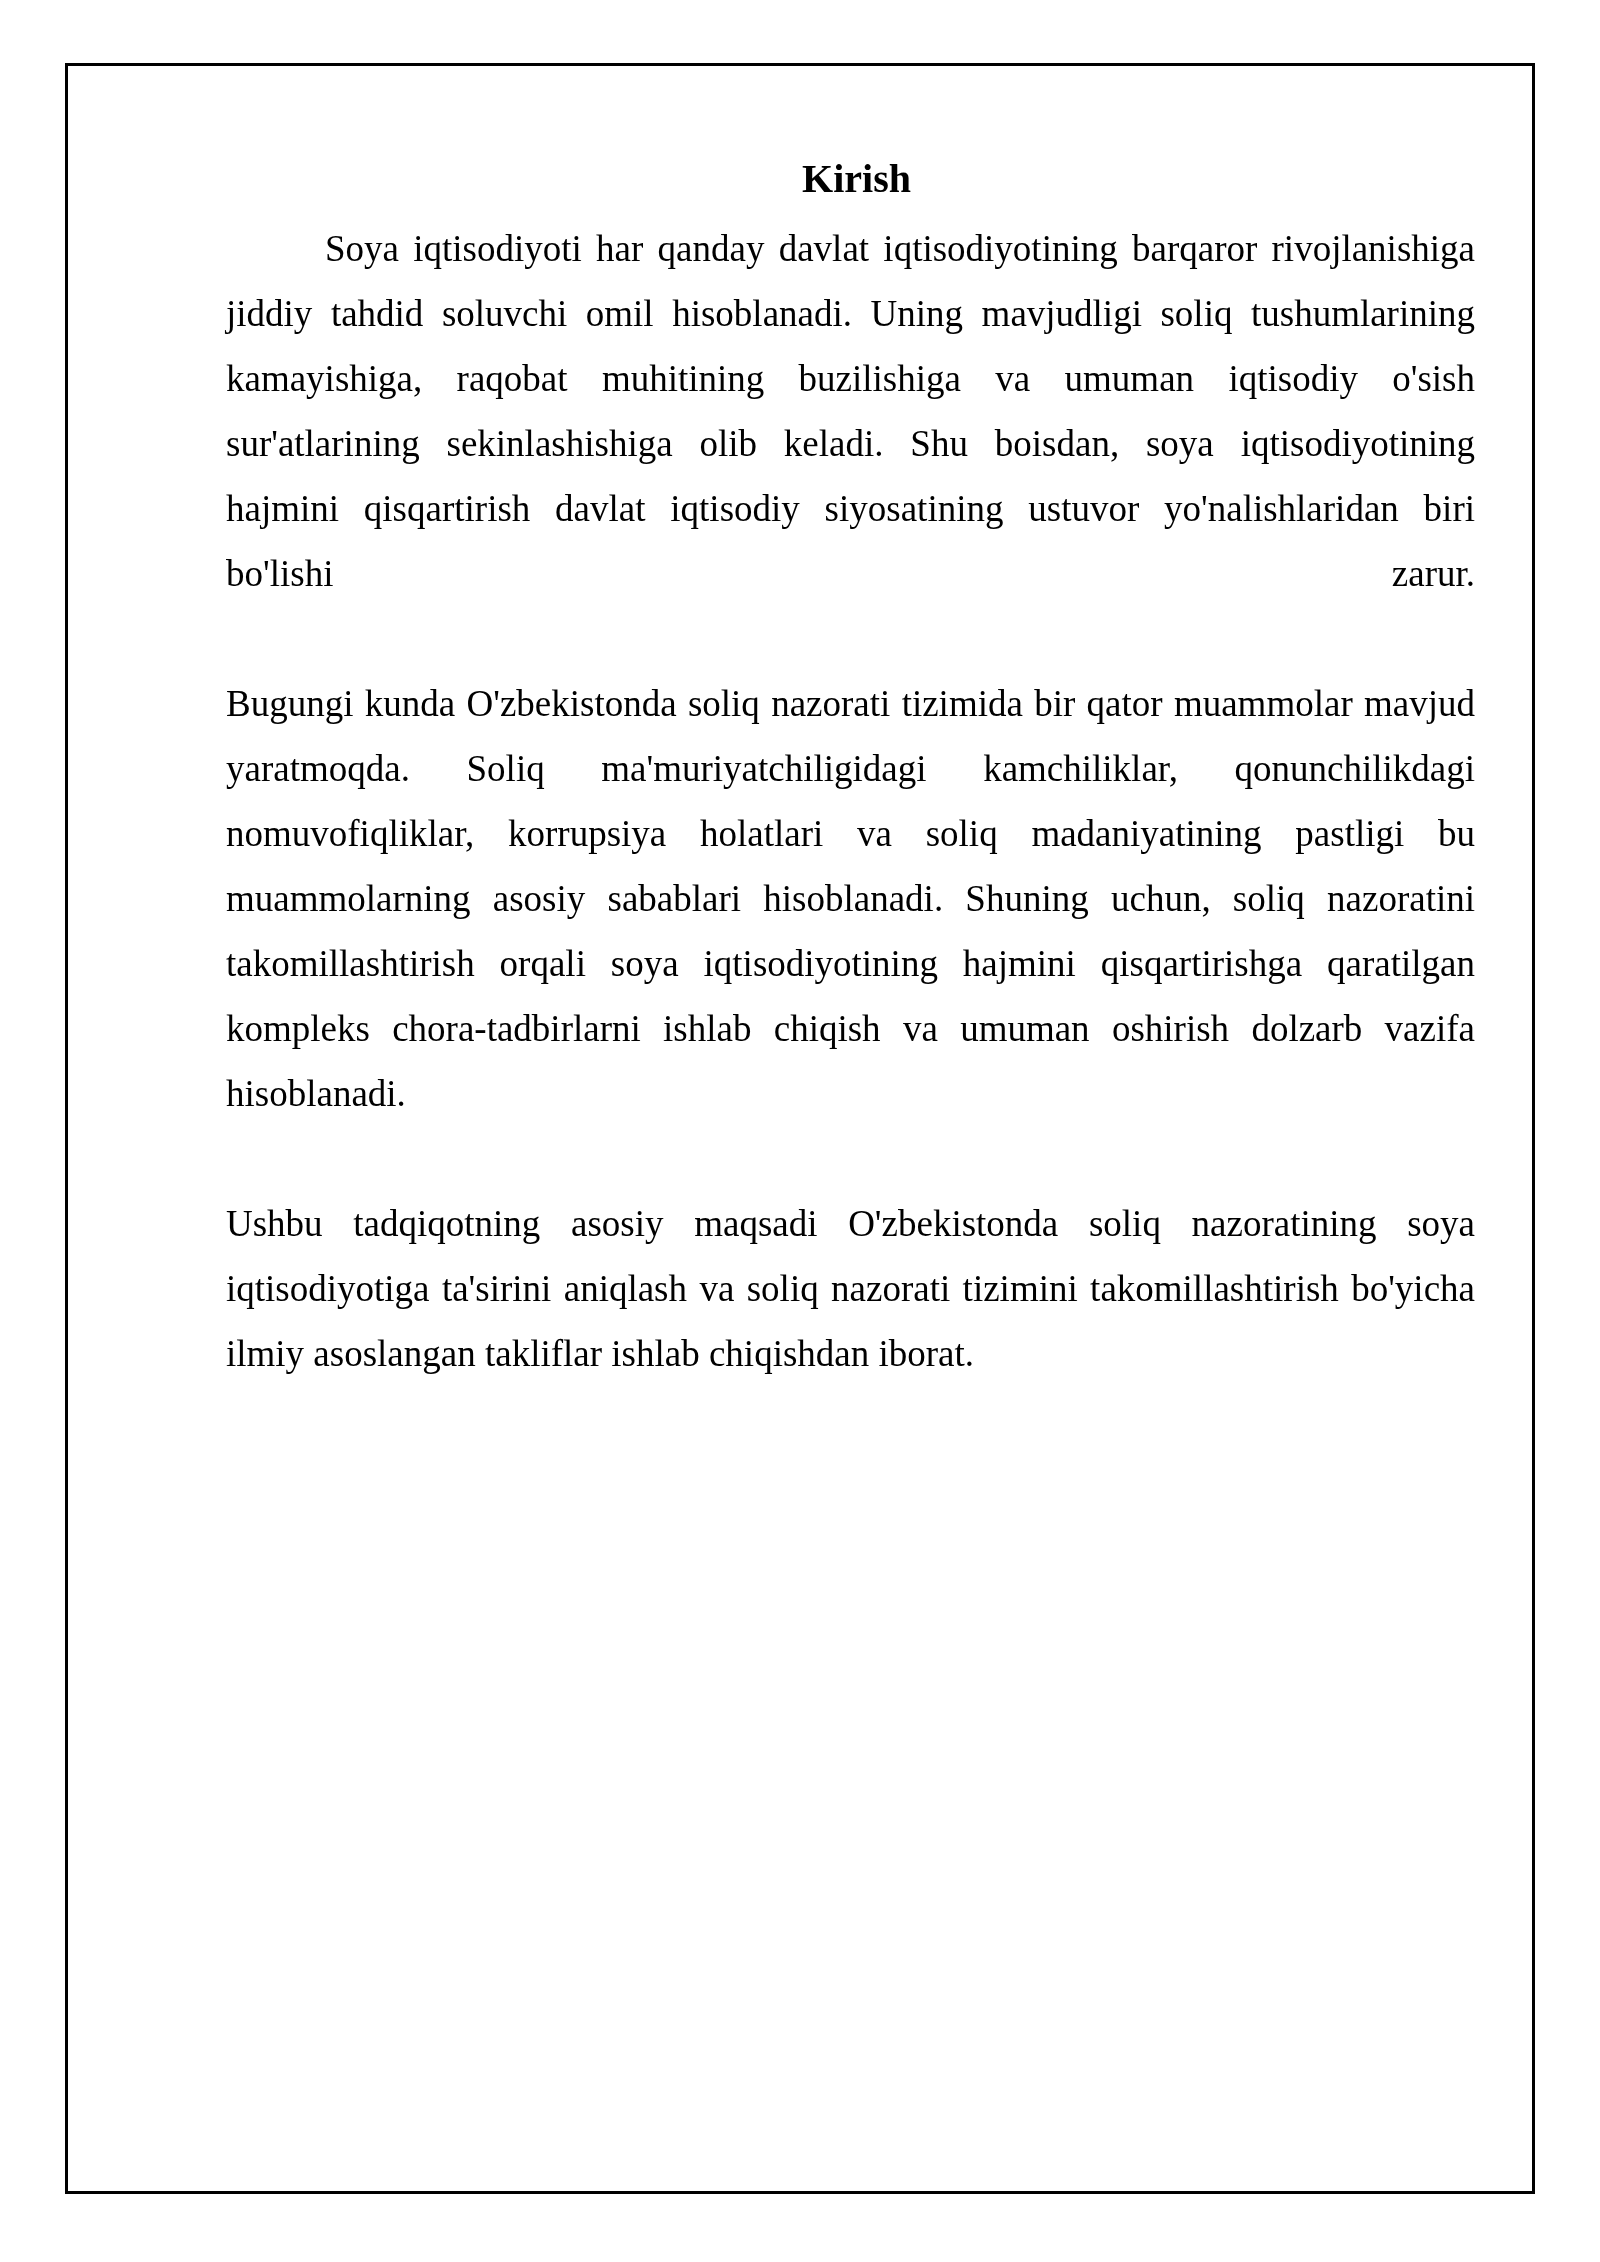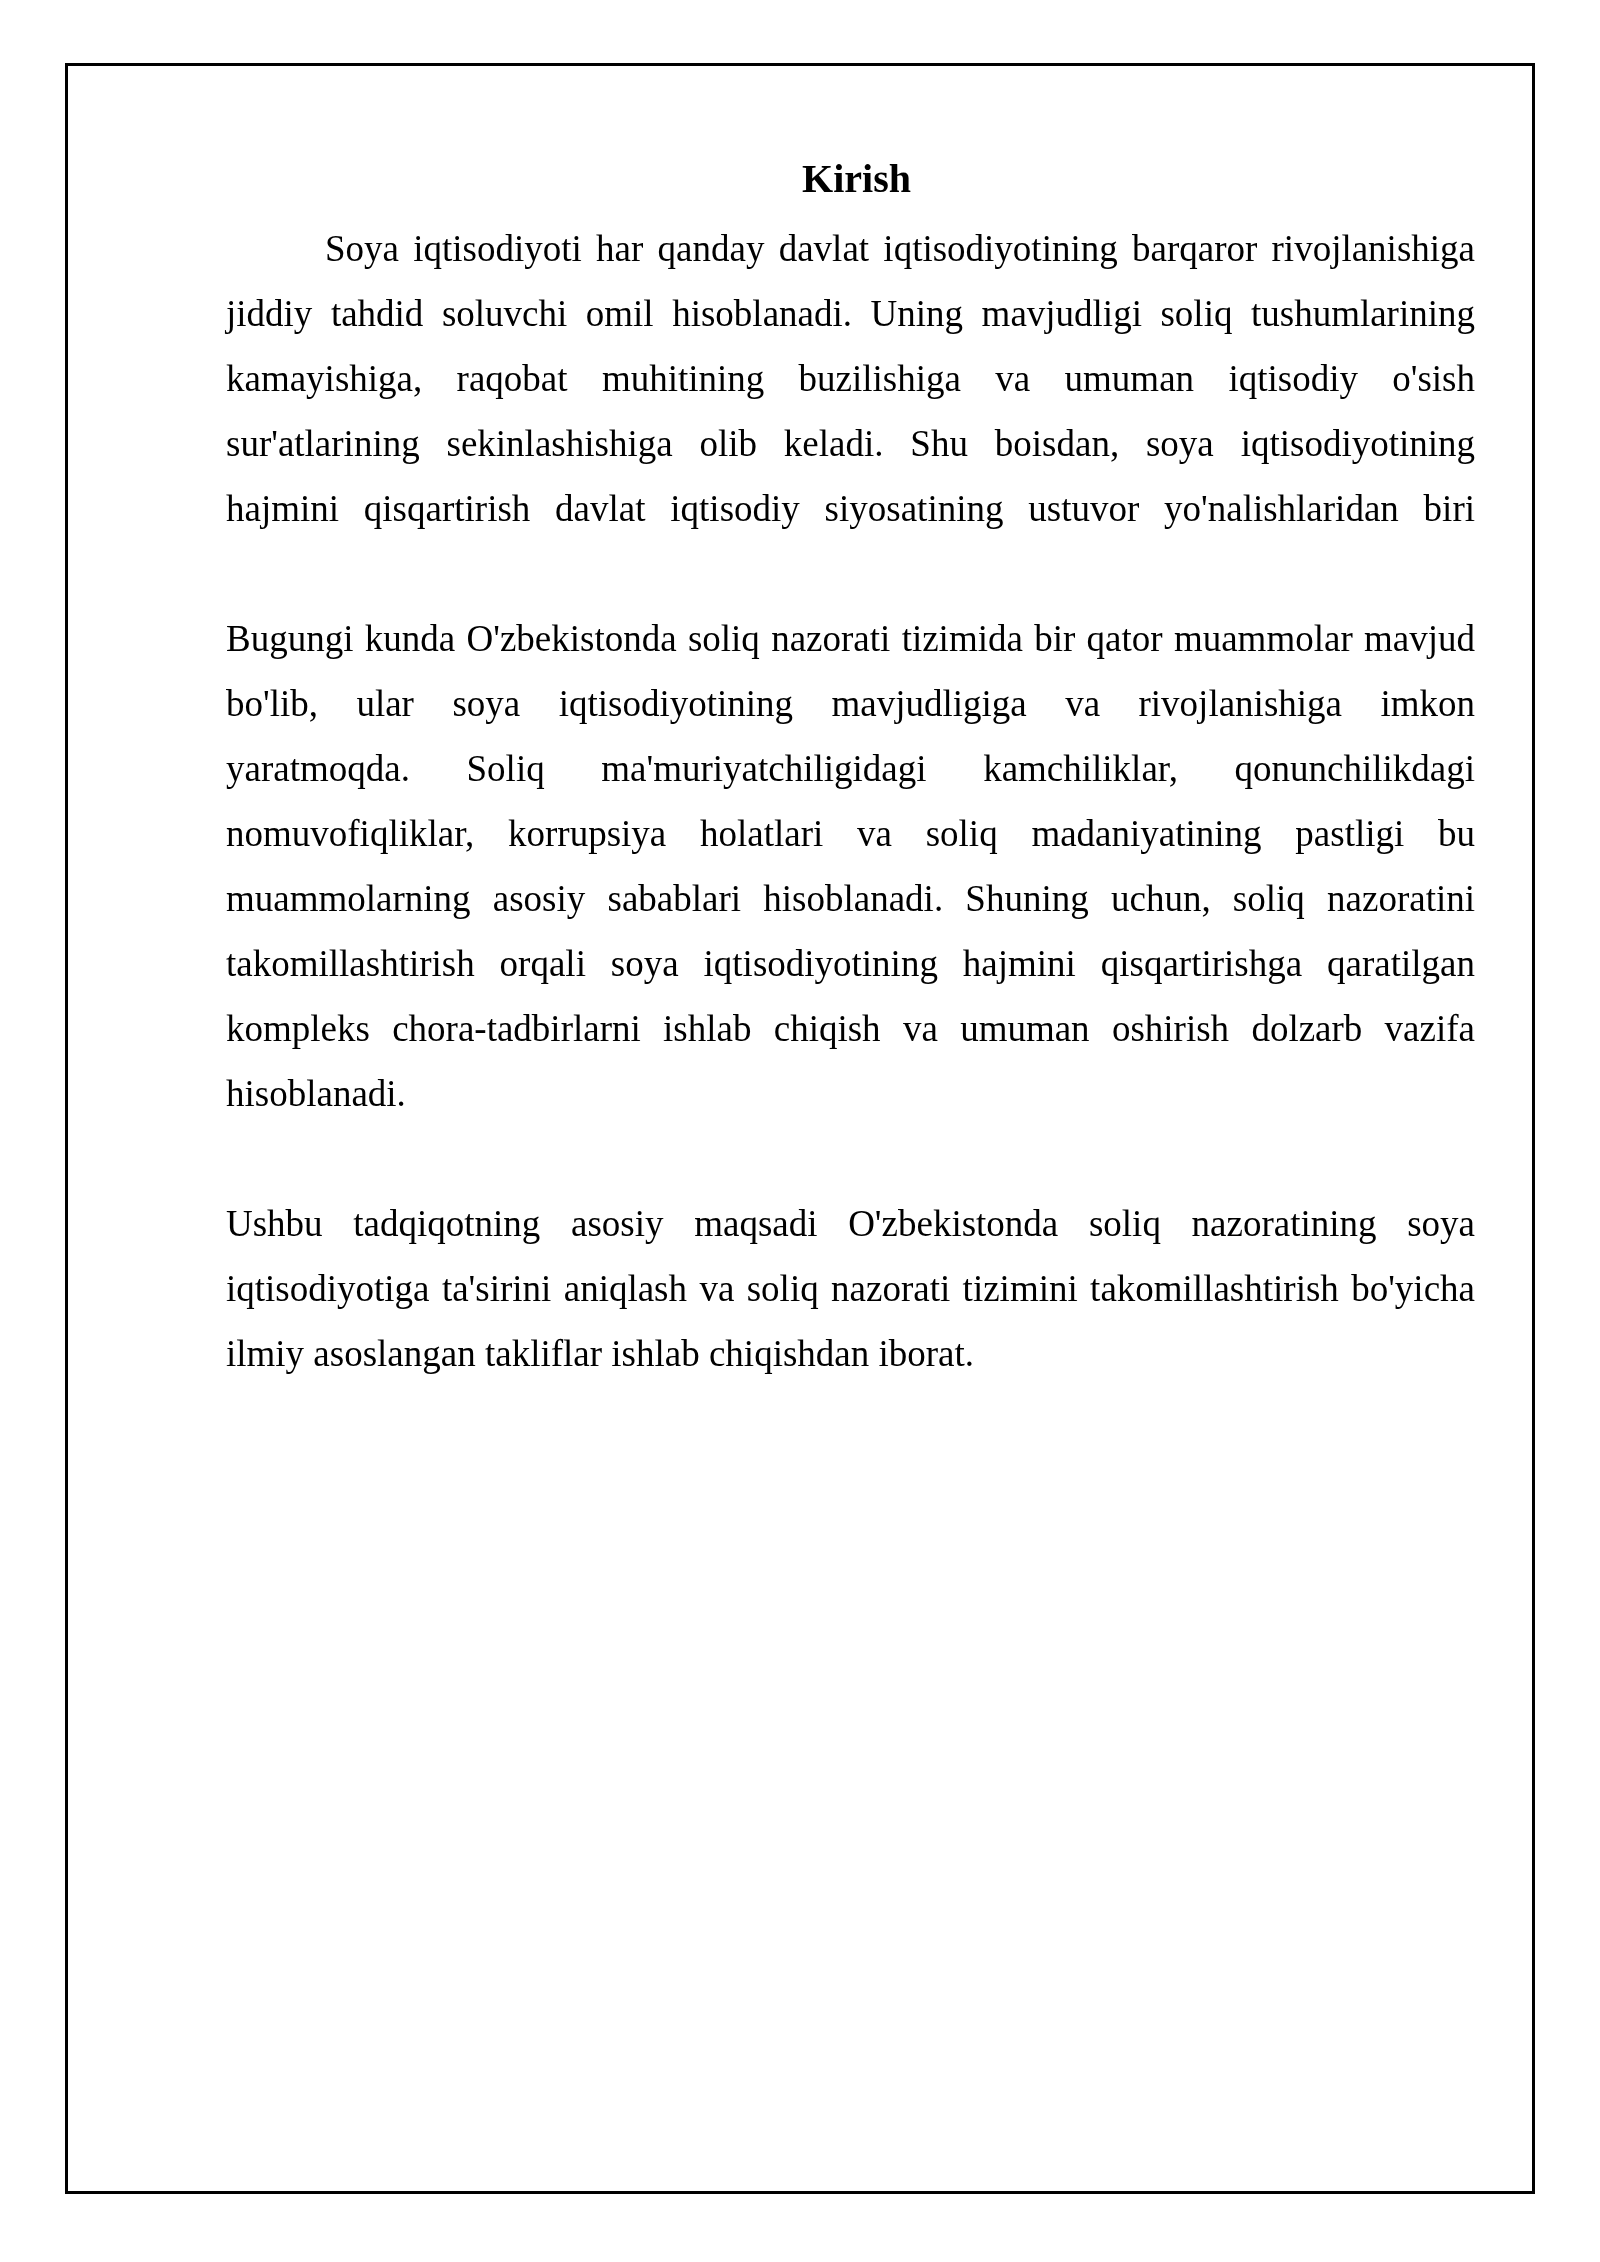--- a/index.html
+++ b/index.html
@@ -63,25 +63,25 @@
 
 <div class="content">
   <h1 class="doc-title">Kirish</h1>
 
   <div class="para">
       <div class="line stretch indent">Soya iqtisodiyoti har qanday davlat iqtisodiyotining barqaror rivojlanishiga</div>
       <div class="line stretch">jiddiy tahdid soluvchi omil hisoblanadi. Uning mavjudligi soliq tushumlarining</div>
       <div class="line stretch">kamayishiga, raqobat muhitining buzilishiga va umuman iqtisodiy o'sish</div>
       <div class="line stretch">sur'atlarining sekinlashishiga olib keladi. Shu boisdan, soya iqtisodiyotining</div>
       <div class="line stretch">hajmini qisqartirish davlat iqtisodiy siyosatining ustuvor yo'nalishlaridan biri</div>
+      <div class="line stretch">bo'lishi zarur.</div>
     </div>
 
   <div class="para">
       <div class="line stretch">Bugungi kunda O'zbekistonda soliq nazorati tizimida bir qator muammolar mavjud</div>
-      <div class="line stretch">bo'lib, ular soya iqtisodiyotining mavjudligiga va rivojlanishiga imkon</div>
       <div class="line stretch">yaratmoqda. Soliq ma'muriyatchiligidagi kamchiliklar, qonunchilikdagi</div>
       <div class="line stretch">nomuvofiqliklar, korrupsiya holatlari va soliq madaniyatining pastligi bu</div>
       <div class="line stretch">muammolarning asosiy sabablari hisoblanadi. Shuning uchun, soliq nazoratini</div>
       <div class="line stretch">takomillashtirish orqali soya iqtisodiyotining hajmini qisqartirishga qaratilgan</div>
       <div class="line stretch">kompleks chora-tadbirlarni ishlab chiqish va umuman oshirish dolzarb vazifa</div>
       <div class="line">hisoblanadi.</div>
     </div>
 
   <div class="para">
       <div class="line stretch">Ushbu tadqiqotning asosiy maqsadi O'zbekistonda soliq nazoratining soya</div>

